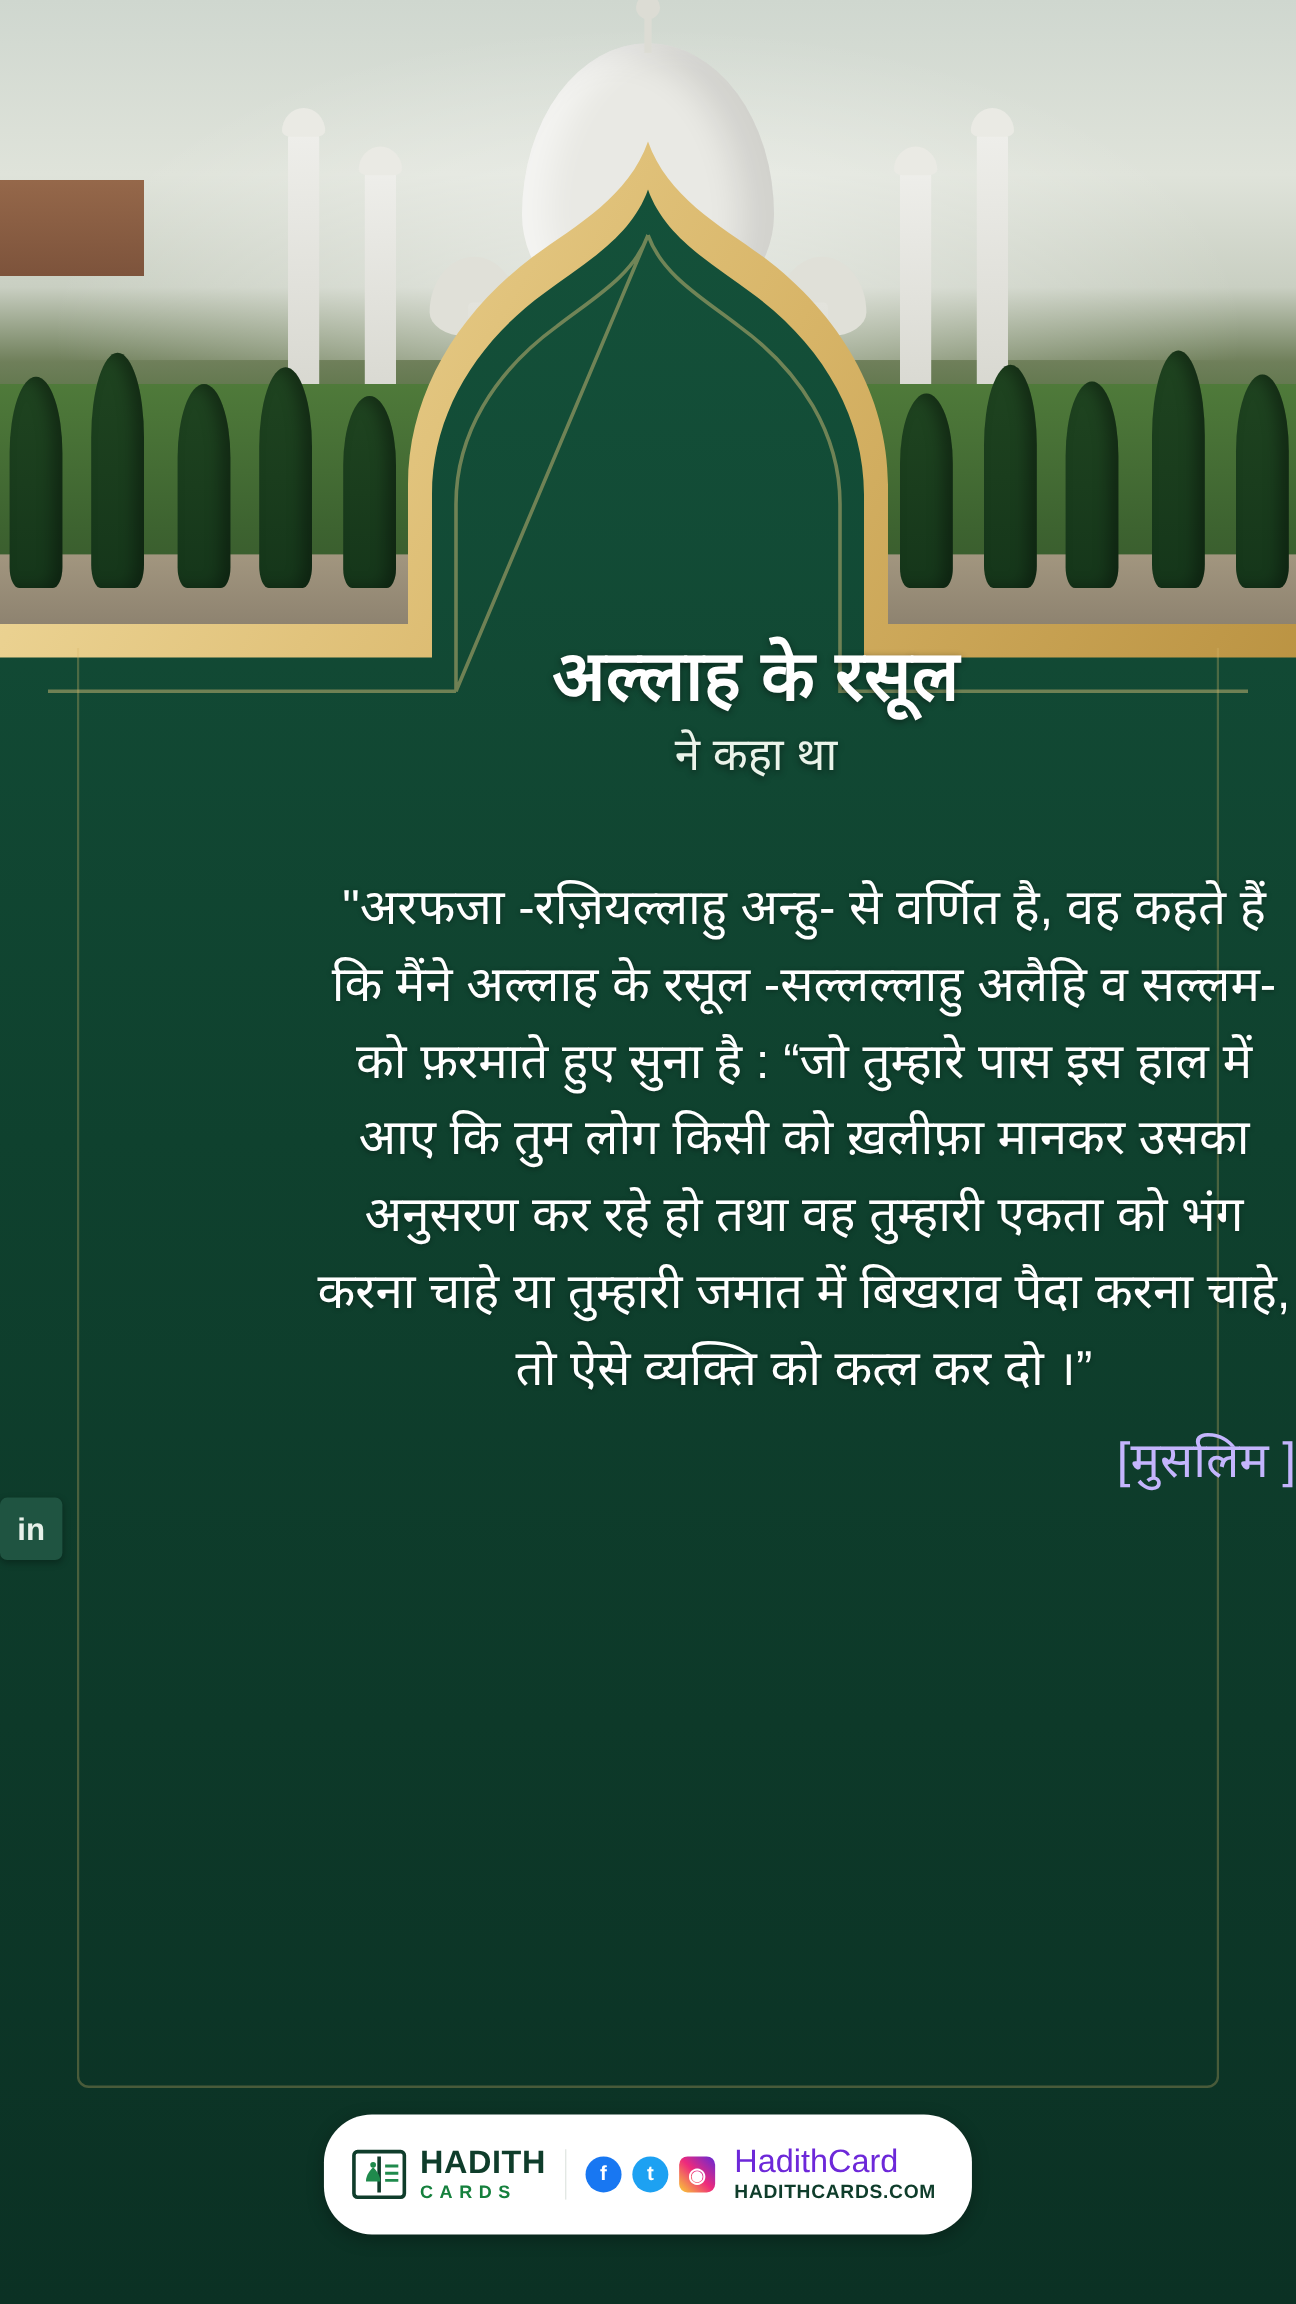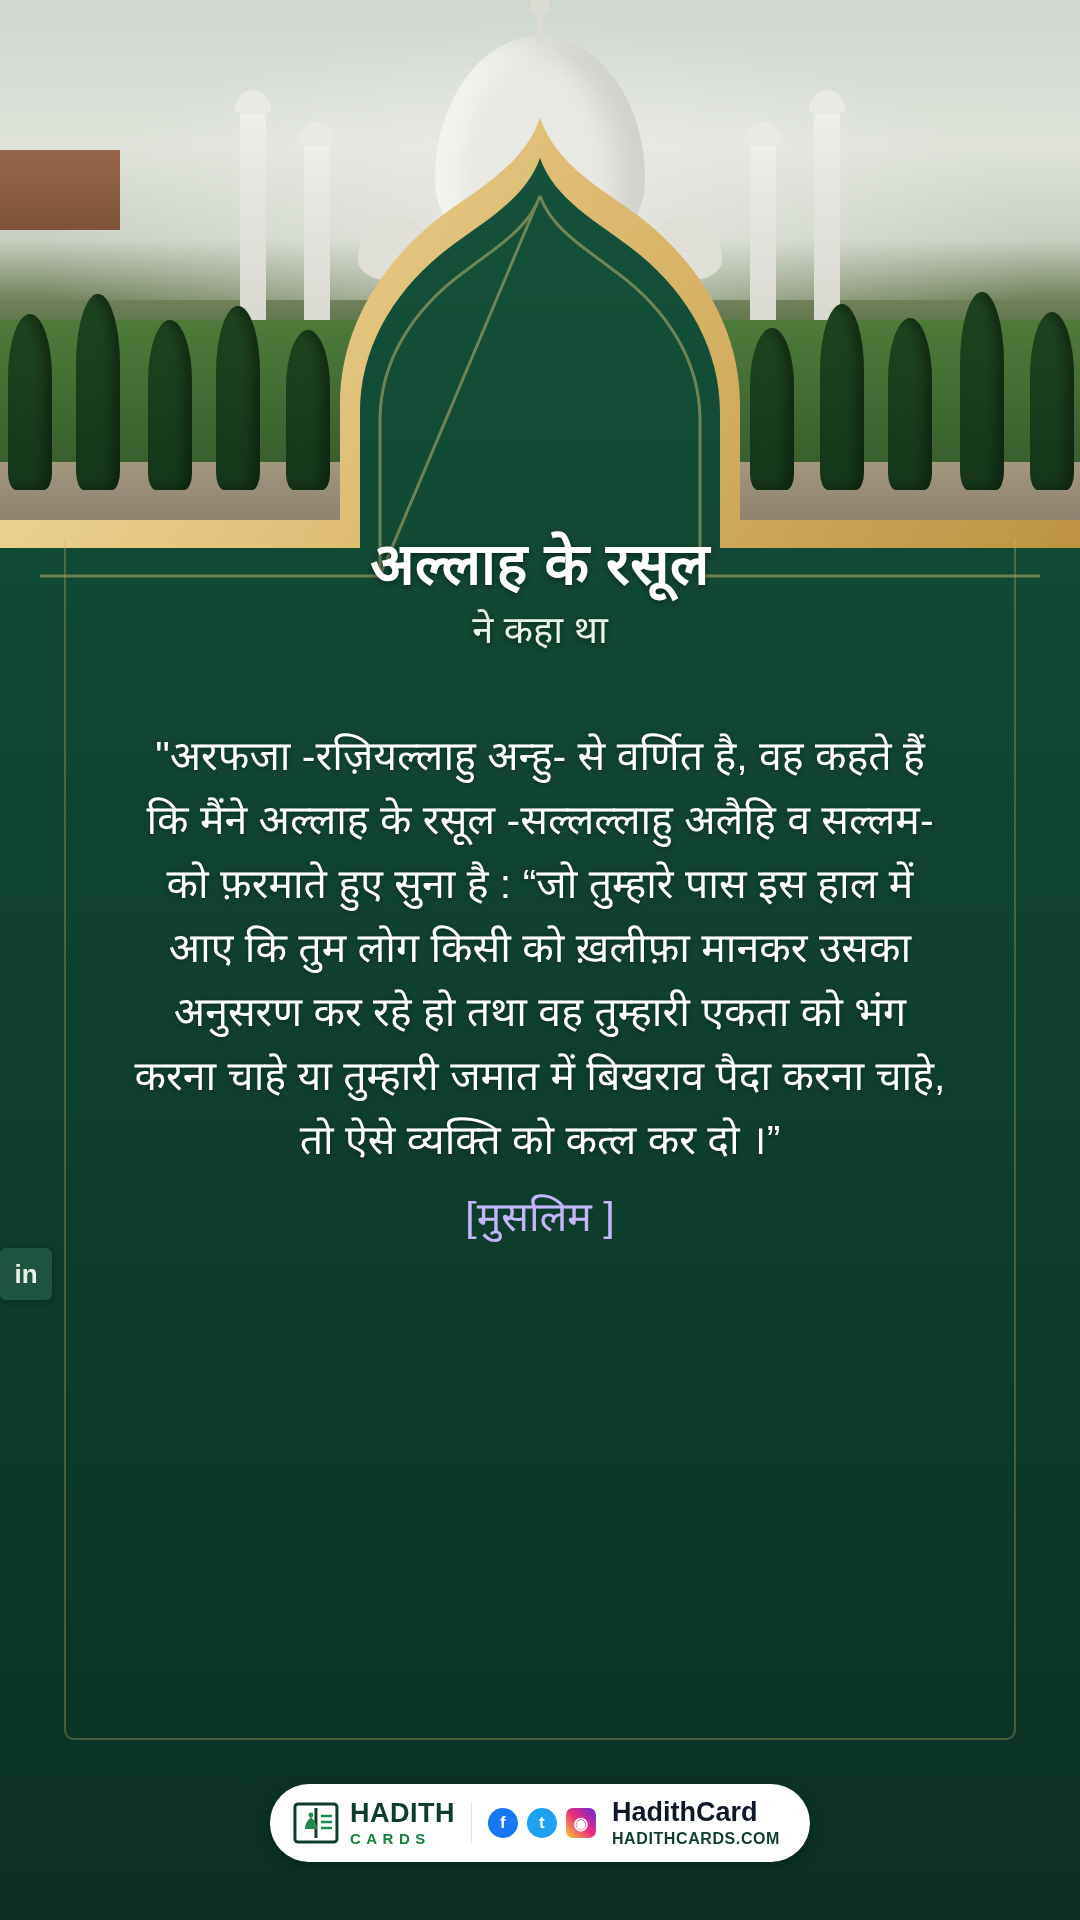--- a/index.html
+++ b/index.html
@@ -125,21 +125,21 @@
   .mihrab-wrap {
     position: absolute;
     left: 0; top: 0; width: 1080px; height: 1920px;
   }
   .mihrab-svg { position:absolute; left:0; top:0; }
 
   
   .content {
     position: absolute;
     left: 0; top: 0; width: 1080px; height: 1920px;
-    display: flex; flex-direction: column; align-items: center;
+    display: flex; flex-direction: column; align-items: flex-end;
   }
 
   .heading {
     margin-top: 530px;
     width: 900px;
     text-align: center;
     color: #ffffff;
     text-shadow: 0 2px 6px rgba(0,0,0,.45);
   }
   .heading .l1 {
@@ -193,21 +193,21 @@
     font-size: 26px; font-weight: 700;
     box-shadow: 0 2px 6px rgba(0,0,0,.3);
   }
 
   
   .footer {
     position: absolute;
     left: 50%; bottom: 58px; transform: translateX(-50%);
     background: #ffffff;
     border-radius: 40px;
-    height: 78px;
+    height: 100px;
     padding: 0 30px 0 22px;
     display: flex; align-items: center; gap: 16px;
     box-shadow: 0 4px 14px rgba(0,0,0,.28);
   }
   .brand-lock { display:flex; align-items:center; gap:10px; }
   .book-icon {
     width: 48px; height: 48px; flex: none;
   }
   .brand-words { display:flex; flex-direction:column; line-height:1; }
   .brand-words .b1 {
@@ -221,21 +221,21 @@
   .socials { display:flex; align-items:center; gap: 9px; }
   .soc {
     width: 30px; height: 30px; border-radius: 7px;
     display:flex; align-items:center; justify-content:center;
     color:#fff; font-weight:700; font-size:17px;
   }
   .soc.fb { background:#1877f2; border-radius:50%; }
   .soc.tw { background:#1da1f2; border-radius:50%; }
   .soc.ig { background: linear-gradient(45deg,#f9ce34,#ee2a7b,#6228d7); }
   .site-words { display:flex; flex-direction:column; line-height:1; }
-  .site-words .s1 { font-size: 27px; color:#0f172a; font-weight: 700; }
+  .site-words .s1 { font-size: 27px; color:#6d28d9; font-weight: 400; }
   .site-words .s2 { font-size: 16px; color:#0f3d2b; font-weight:700; letter-spacing: .6px; margin-top:5px; }
 </style>
 </head>
 <body>
 
 <div id="card">
 
   <div class="photo">
     <div class="sky-haze"></div>
 

